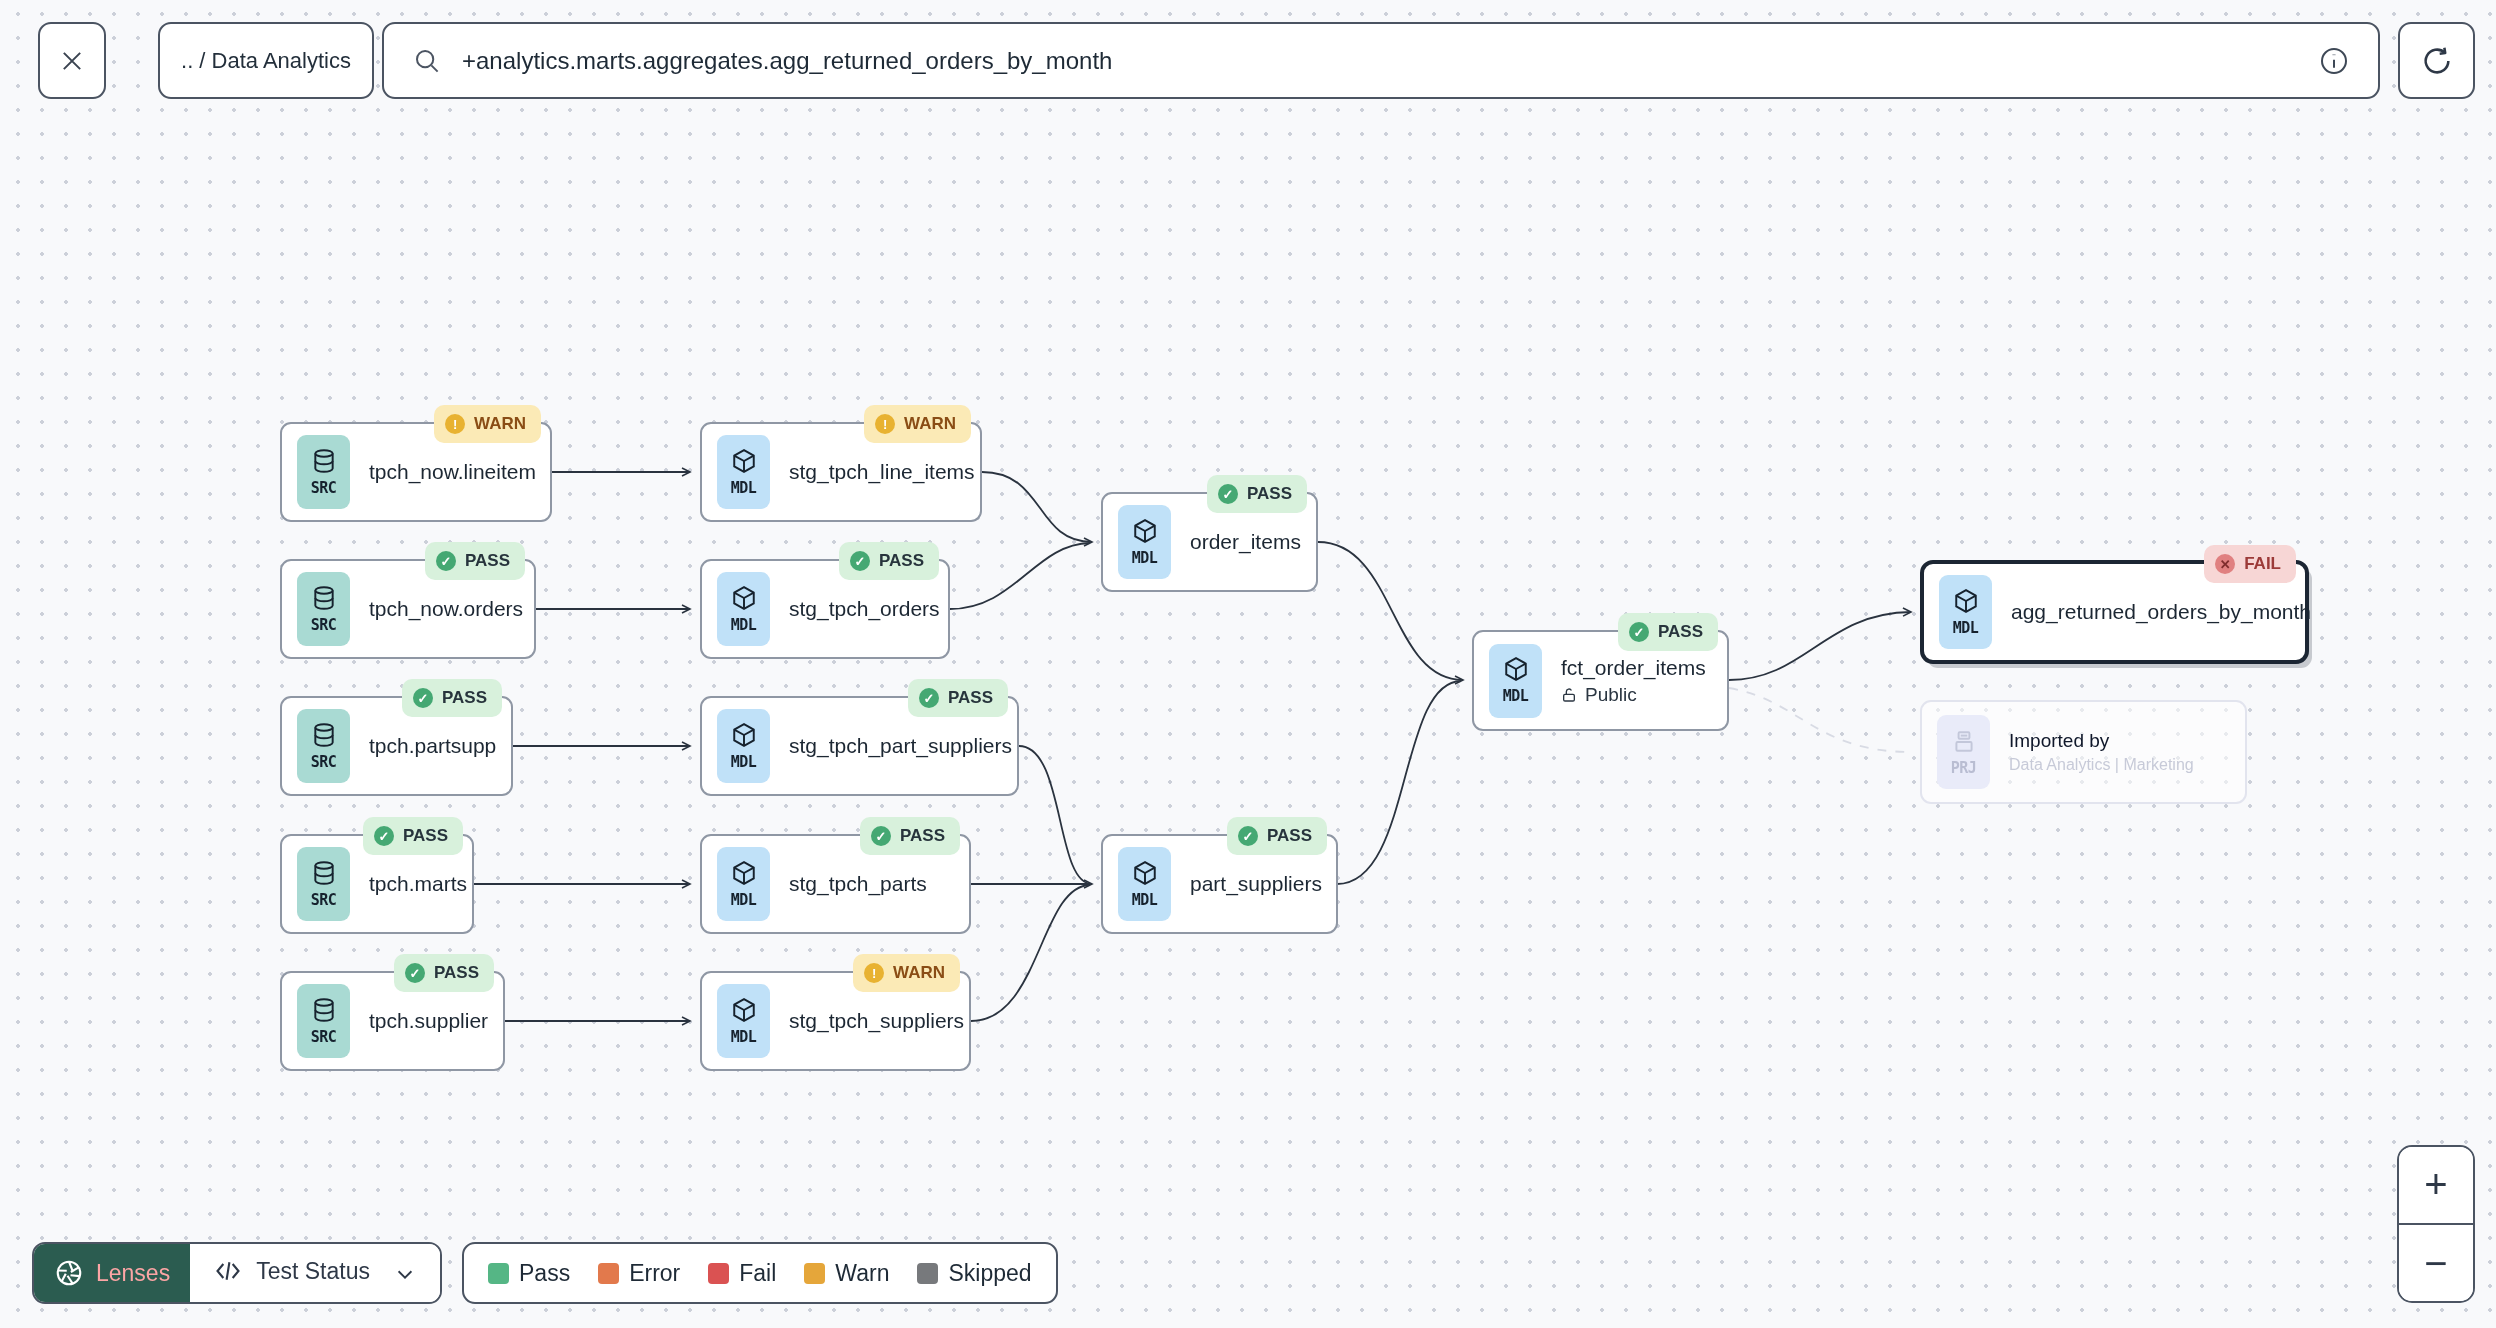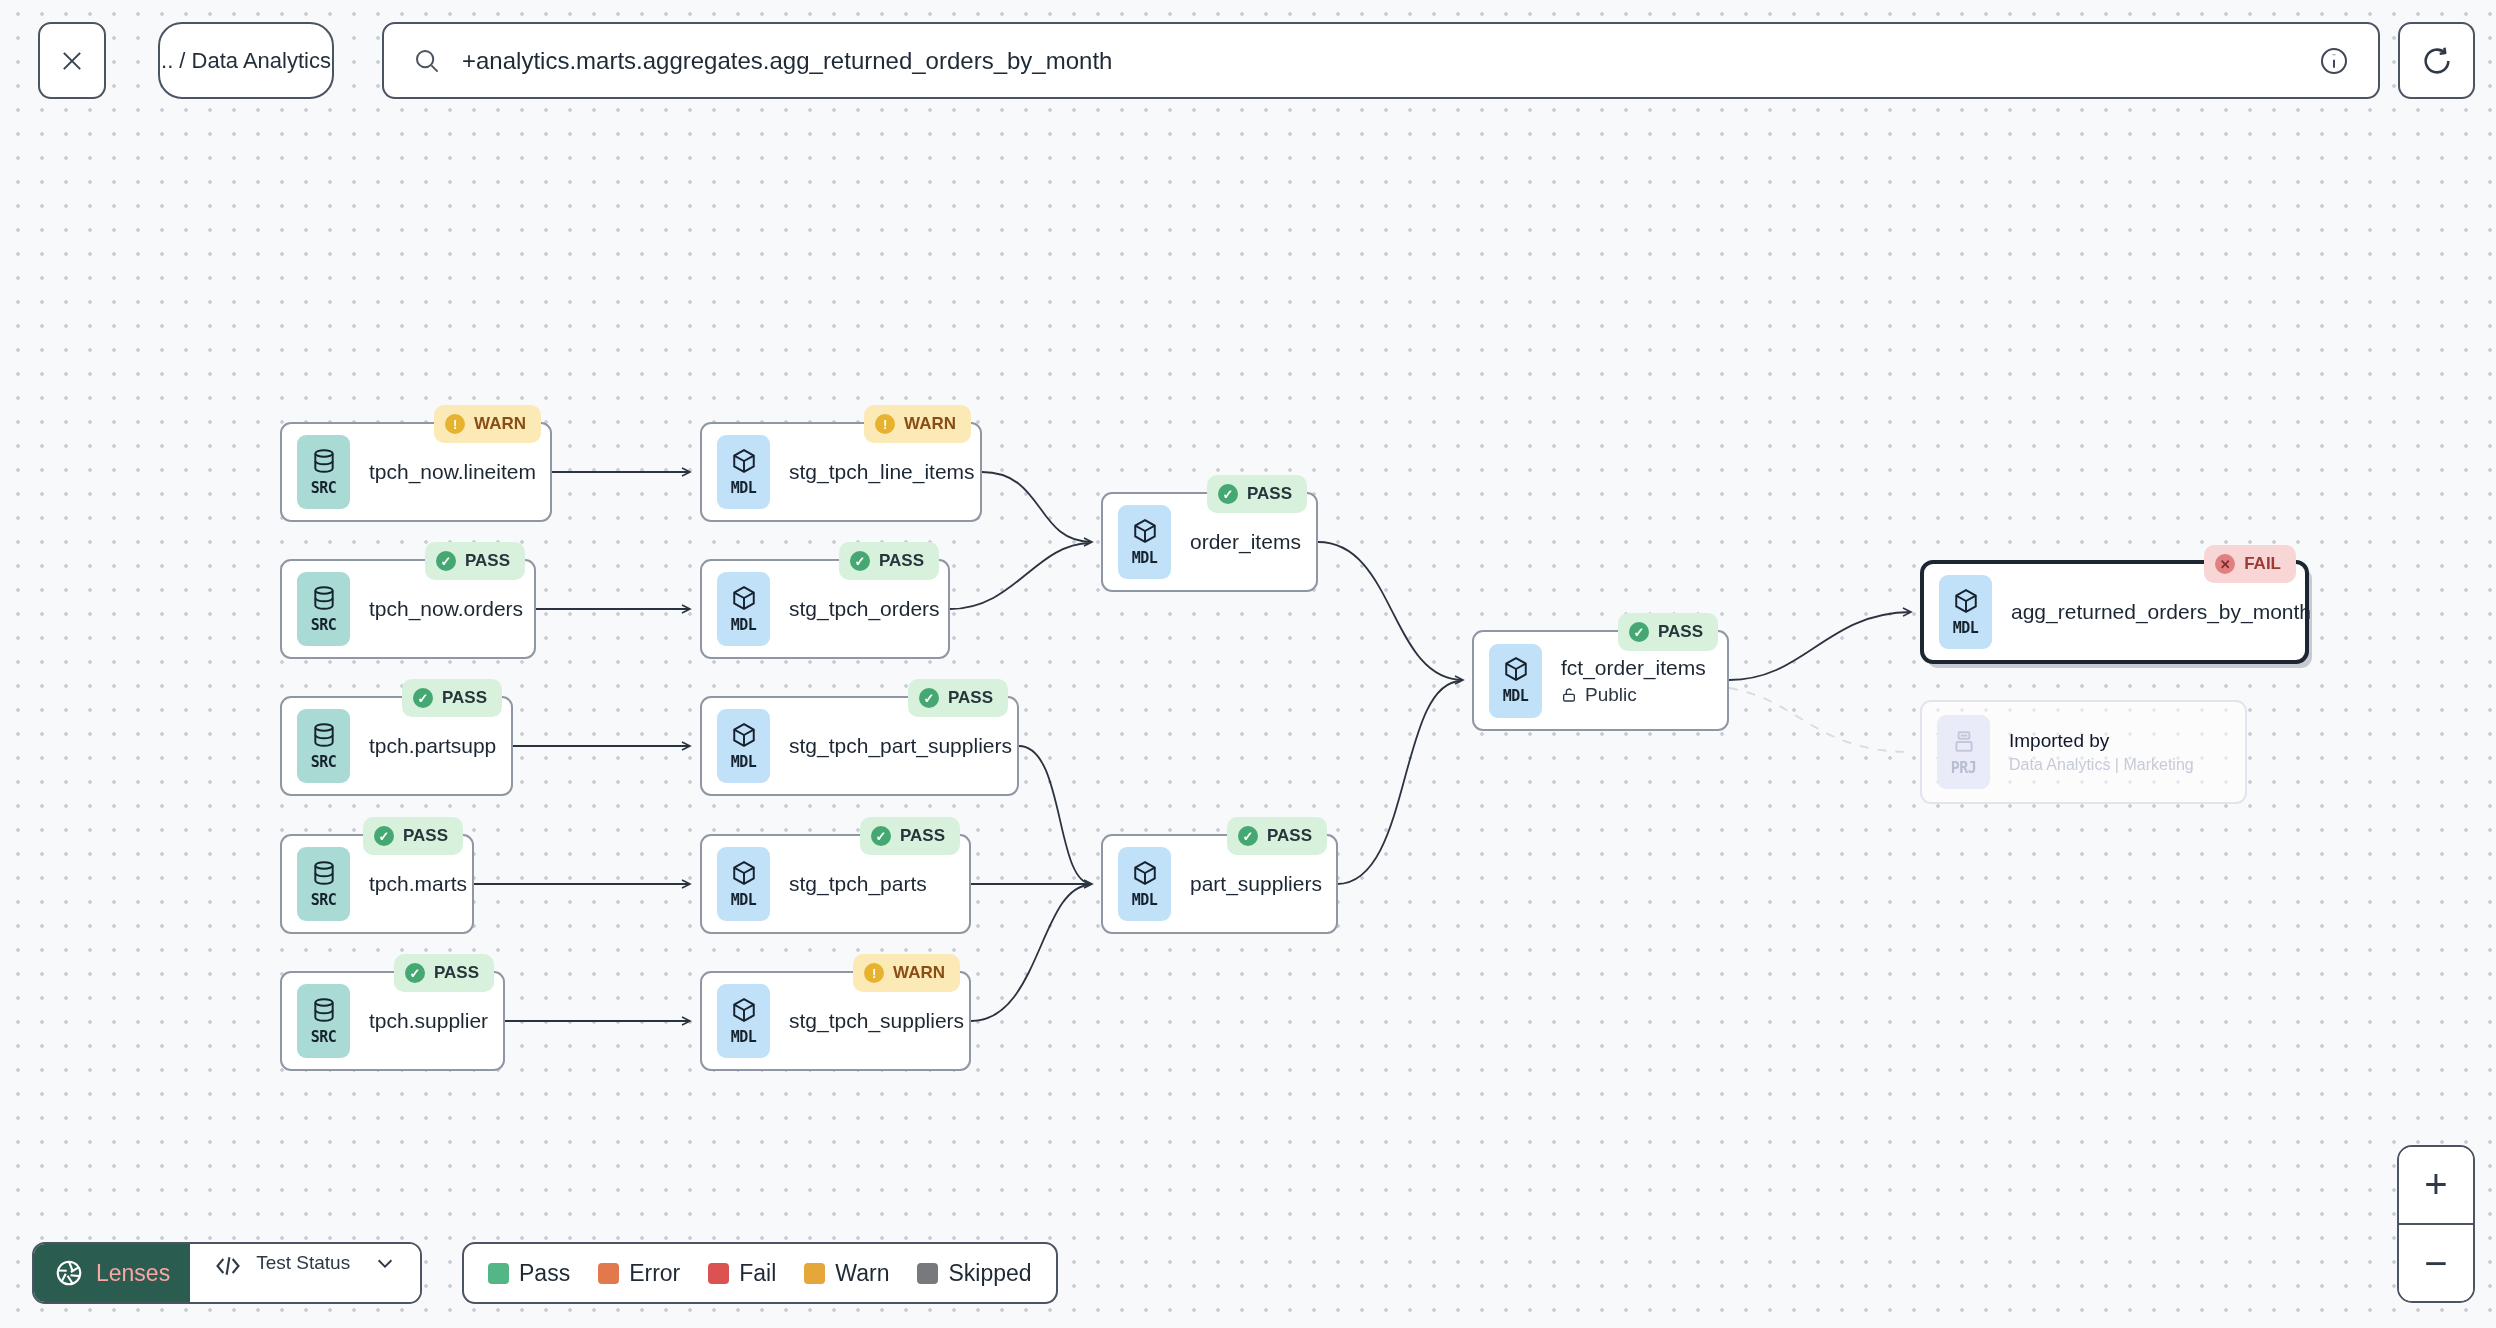--- a/index.html
+++ b/index.html
@@ -16,21 +16,21 @@
 
   
   .topbar { position: absolute; left: 0; top: 0; width: 2496px; height: 120px; z-index: 30; }
   .tb-btn {
     position: absolute; top: 22px; height: 77px; background: #fff;
     border: 2.5px solid #4b5462; border-radius: 13px;
     display: flex; align-items: center; justify-content: center;
     cursor: pointer; color: #3a4350;
   }
   .tb-close { left: 38px; width: 68px; }
-  .tb-breadcrumb { left: 158px; width: 176px; font-size: 22px; color: #232f3b; border-radius: 24px; }
+  .tb-breadcrumb { left: 158px; width: 216px; font-size: 22px; color: #232f3b; }
   .tb-search {
     left: 382px; width: 1998px; justify-content: center; padding: 0 28px; gap: 20px;
   }
   .tb-search input {
     border: none; outline: none; background: transparent; flex: 1;
     font-family: "Liberation Sans", sans-serif; font-size: 24px; color: #1e2a36;
   }
   .tb-refresh { left: 2398px; width: 77px; }
   .icon-svg { display: block; }
 
@@ -89,22 +89,22 @@
   .lenses-control {
     position: absolute; left: 32px; top: 1242px; height: 62px; z-index: 30;
     display: flex; align-items: stretch; border: 2.5px solid #4b5462; border-radius: 13px;
     overflow: hidden; background: #fff; cursor: pointer;
   }
   .lenses-seg {
     background: #2b5c50; color: #fca5a5; display: flex; align-items: center; gap: 12px;
     padding: 0 20px; font-size: 23px;
   }
   .selector-seg {
-    display: flex; align-items: flex-start; gap: 14px; padding: 8px 24px;
-    font-size: 19px; color: #2e3847; background: #fff;
+    display: flex; align-items: flex-end; gap: 14px; padding: 17px 24px;
+    font-size: 23px; color: #2e3847; background: #fff;
   }
   .selector-seg .chev { margin-left: 10px; }
 
   .legend-box {
     position: absolute; left: 462px; top: 1242px; height: 62px; z-index: 30;
     display: flex; align-items: center; gap: 28px; padding: 0 24px;
     background: #fff; border: 2.5px solid #4b5462; border-radius: 13px;
   }
   .legend-item { display: flex; align-items: center; gap: 10px; font-size: 23px; color: #1e2a36; }
   .legend-swatch { width: 21px; height: 21px; border-radius: 4px; }

